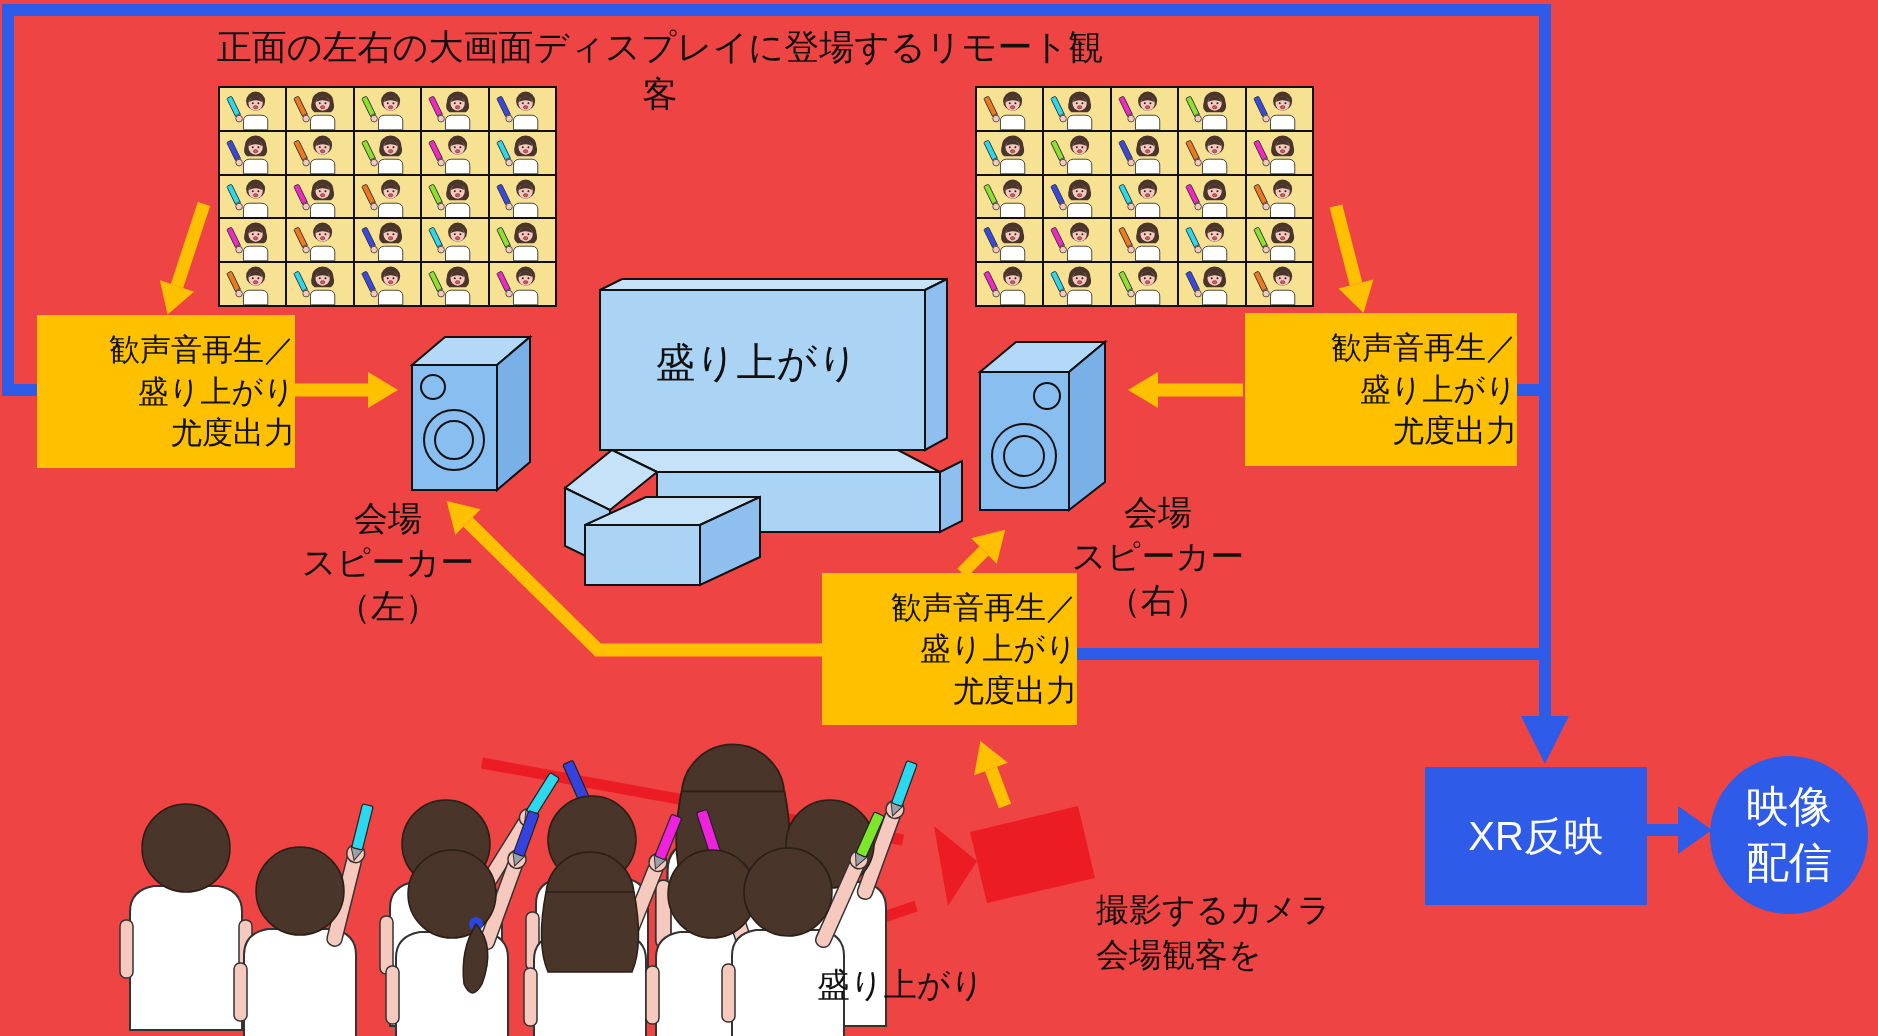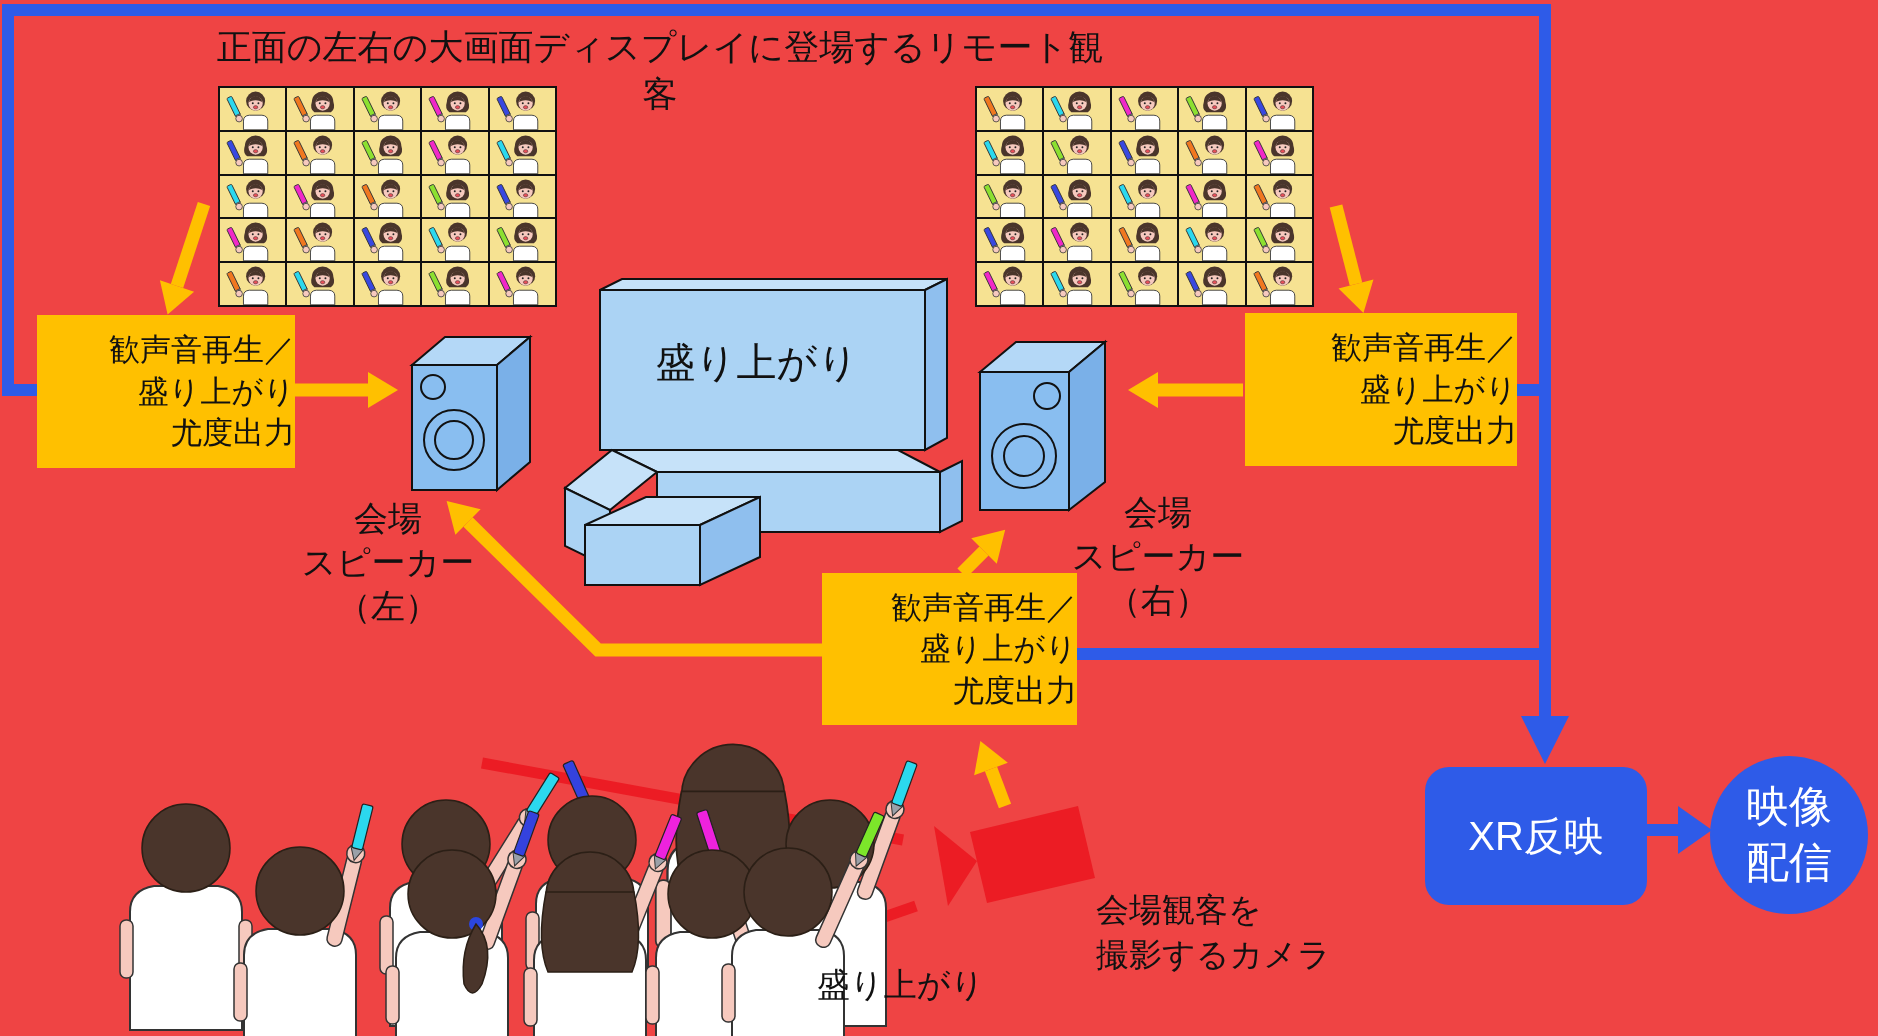--- a/index.html
+++ b/index.html
@@ -1050,29 +1050,29 @@
     <span>（左）</span>
   </div>
 
   <div class="label center" style="left:1052px;top:490px;width:212px;font-size:34px;line-height:1.3;">
     <span>会場</span>
     <span>スピーカー</span>
     <span>（右）</span>
   </div>
 
   <div class="label" style="left:1096px;top:888px;font-size:33px;line-height:1.35;">
+    <span>撮影するカメラ</span>
     <span>会場観客を</span>
-    <span>撮影するカメラ</span>
   </div>
 
   <div class="label" style="left:817px;top:963px;font-size:33px;">
     <span>盛り上がり</span>
   </div>
 
-  <div class="blue-box" style="left:1425px;top:767px;width:222px;height:138px;border-radius:24px;">
+  <div class="blue-box" style="left:1425px;top:767px;width:222px;height:138px;">
     <span>XR反映</span>
   </div>
 
   <div class="blue-circle" style="left:1710px;top:756px;width:158px;height:158px;">
     <span>映像</span>
     <span>配信</span>
   </div>
 
 </div>
 

